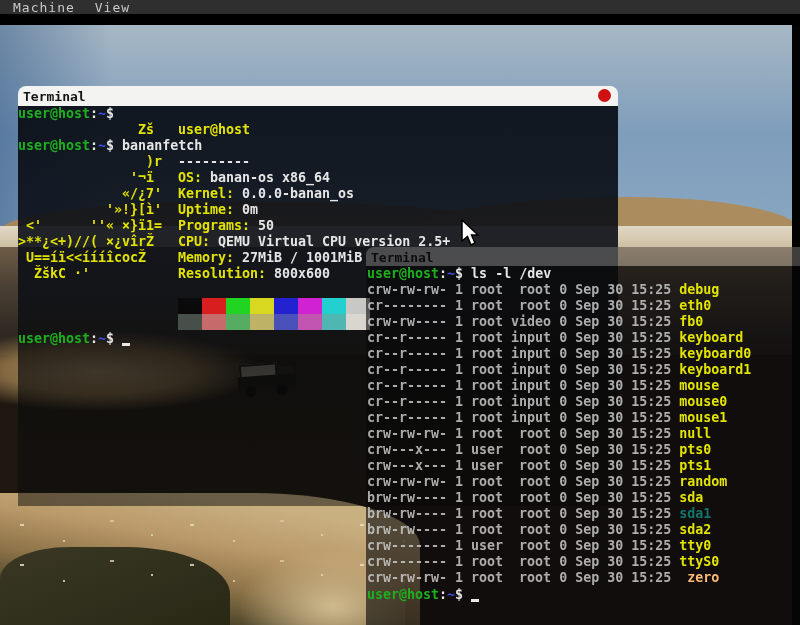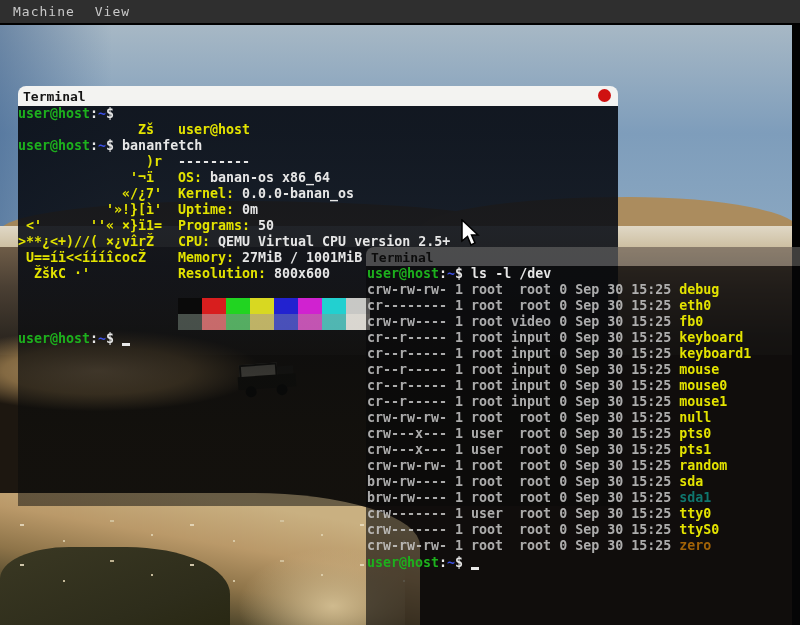--- a/index.html
+++ b/index.html
@@ -1,20 +1,20 @@
 <!DOCTYPE html>
 <html><head>
 <meta charset="utf-8">
 <style>
   html,body{margin:0;padding:0;background:#000;}
   #screen{position:relative;width:800px;height:625px;overflow:hidden;background:#000;
           font-family:"DejaVu Sans Mono",monospace;}
   
-  #menubar{position:absolute;left:0;top:0;width:800px;height:23px;background:#2f2f2f;
-           display:flex;align-items:center;gap:14px;padding-left:10px;box-sizing:border-box;}
+  #menubar{position:absolute;left:0;top:0;width:800px;height:14px;background:#2f2f2f;
+           display:flex;gap:14px;padding-left:10px;box-sizing:border-box;}
   .menu-item{color:#c9c9c9;font:13px "DejaVu Sans Mono",monospace;padding:0 3px;letter-spacing:1px;}
   
   #vm{position:absolute;left:0;top:25px;width:800px;height:600px;overflow:hidden;}
   .wp{position:absolute;}
   #sky{left:0;top:0;width:800px;height:208px;
        background:linear-gradient(90deg,rgba(52,88,134,.5) 0%,rgba(52,88,134,0) 14%),
                   linear-gradient(180deg,#a7b8c5 0%,#7e9dbb 52%,#8aa7c1 100%);}
   #hill-a{left:0;top:176px;width:520px;height:30px;background:#a3865a;border-radius:45% 55% 0 0/100% 90% 0 0;}
   #hill-b{left:420px;top:172px;width:380px;height:34px;background:#ab8c5e;border-radius:55% 45% 0 0/95% 100% 0 0;}
   #chalk{left:0;top:201px;width:800px;height:24px;background:linear-gradient(180deg,#e0d8c6 0%,#cbbc9d 100%);}
@@ -134,33 +134,35 @@
     <div class="window" id="term2">
       <div class="titlebar">
         <span class="wtitle">Terminal</span>
       </div>
       <div class="content" id="t2-lines">
           <div class="term-line"><span class="c-user">user@host</span><span class="c-white">:</span><span class="c-path">~</span><span class="c-white">$ </span><span class="c-white">ls -l /dev</span></div>
           <div class="term-line"><span class="c-meta">crw-rw-rw- 1 root  root 0 Sep 30 15:25 </span><span style="color: rgb(227, 227, 0);">debug</span></div>
           <div class="term-line"><span class="c-meta">cr-------- 1 root  root 0 Sep 30 15:25 </span><span style="color: rgb(227, 227, 0);">eth0</span></div>
           <div class="term-line"><span class="c-meta">crw-rw---- 1 root video 0 Sep 30 15:25 </span><span style="color: rgb(227, 227, 0);">fb0</span></div>
           <div class="term-line"><span class="c-meta">cr--r----- 1 root input 0 Sep 30 15:25 </span><span style="color: rgb(227, 227, 0);">keyboard</span></div>
+          <div class="term-line"><span class="c-meta">cr--r----- 1 root input 0 Sep 30 15:25 </span><span style="color: rgb(227, 227, 0);">keyboard0</span></div>
           <div class="term-line"><span class="c-meta">cr--r----- 1 root input 0 Sep 30 15:25 </span><span style="color: rgb(227, 227, 0);">keyboard1</span></div>
           <div class="term-line"><span class="c-meta">cr--r----- 1 root input 0 Sep 30 15:25 </span><span style="color: rgb(227, 227, 0);">mouse</span></div>
           <div class="term-line"><span class="c-meta">cr--r----- 1 root input 0 Sep 30 15:25 </span><span style="color: rgb(227, 227, 0);">mouse0</span></div>
           <div class="term-line"><span class="c-meta">cr--r----- 1 root input 0 Sep 30 15:25 </span><span style="color: rgb(227, 227, 0);">mouse1</span></div>
           <div class="term-line"><span class="c-meta">crw-rw-rw- 1 root  root 0 Sep 30 15:25 </span><span style="color: rgb(227, 227, 0);">null</span></div>
           <div class="term-line"><span class="c-meta">crw---x--- 1 user  root 0 Sep 30 15:25 </span><span style="color: rgb(227, 227, 0);">pts0</span></div>
           <div class="term-line"><span class="c-meta">crw---x--- 1 user  root 0 Sep 30 15:25 </span><span style="color: rgb(227, 227, 0);">pts1</span></div>
           <div class="term-line"><span class="c-meta">crw-rw-rw- 1 root  root 0 Sep 30 15:25 </span><span style="color: rgb(227, 227, 0);">random</span></div>
           <div class="term-line"><span class="c-meta">brw-rw---- 1 root  root 0 Sep 30 15:25 </span><span style="color: rgb(227, 227, 0);">sda</span></div>
           <div class="term-line"><span class="c-meta">brw-rw---- 1 root  root 0 Sep 30 15:25 </span><span style="color: #0f766e;">sda1</span></div>
+          <div class="term-line"><span class="c-meta">brw-rw---- 1 root  root 0 Sep 30 15:25 </span><span style="color: rgb(227, 227, 0);">sda2</span></div>
           <div class="term-line"><span class="c-meta">crw------- 1 user  root 0 Sep 30 15:25 </span><span style="color: rgb(227, 227, 0);">tty0</span></div>
           <div class="term-line"><span class="c-meta">crw------- 1 root  root 0 Sep 30 15:25 </span><span style="color: rgb(227, 227, 0);">ttyS0</span></div>
-          <div class="term-line"><span class="c-meta">crw-rw-rw- 1 root  root 0 Sep 30 15:25 </span><span style="color: #a16207;">zero</span></div>
+          <div class="term-line"><span class="c-meta">crw-rw-rw- 1 root  root 0 Sep 30 15:25 </span><span style="color: #fdba74; margin-left: 8px;">zero</span></div>
           <div class="term-line"><span class="c-user">user@host</span><span class="c-white">:</span><span class="c-path">~</span><span class="c-white">$ </span><span class="cursor"></span></div>
         </div>
     </div>
 
     <div id="pointer">
       <svg width="22" height="30" viewBox="0 0 22 30">
         <polygon points="1,1 1,22 6.5,17.5 10,26 14,24 10.5,16 17,16" fill="#ffffff" stroke="#000000" stroke-width="1.5"></polygon>
       </svg>
     </div>
 

